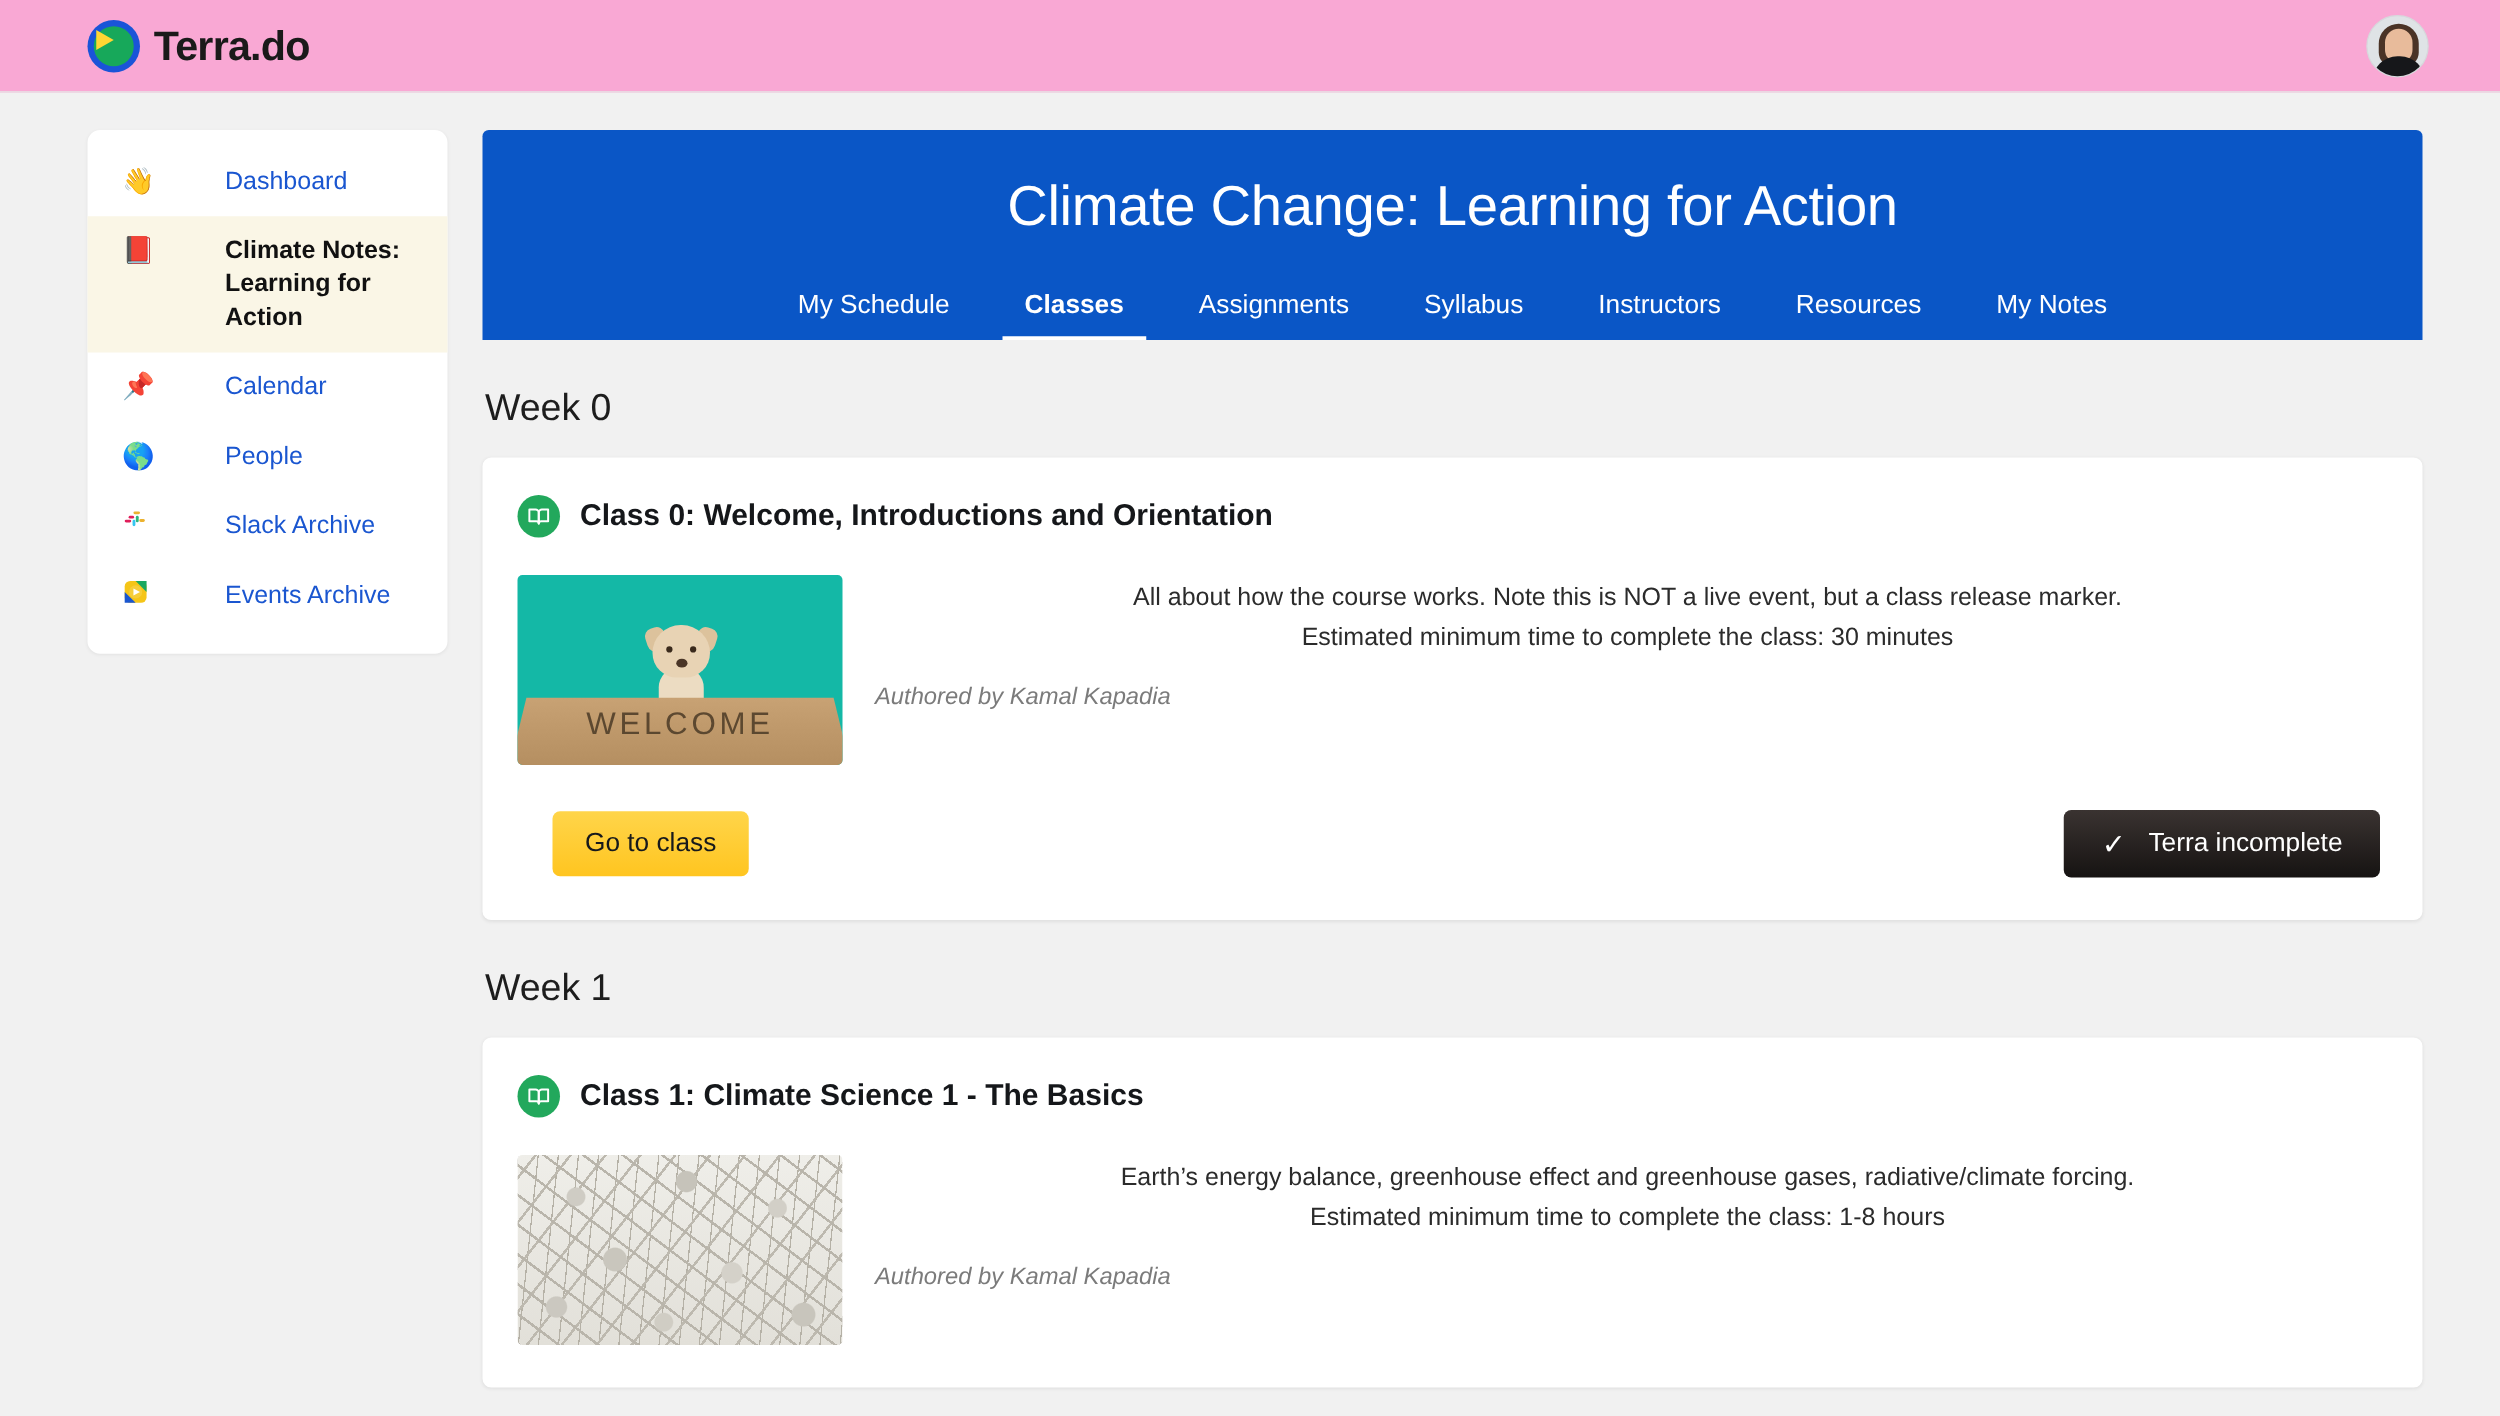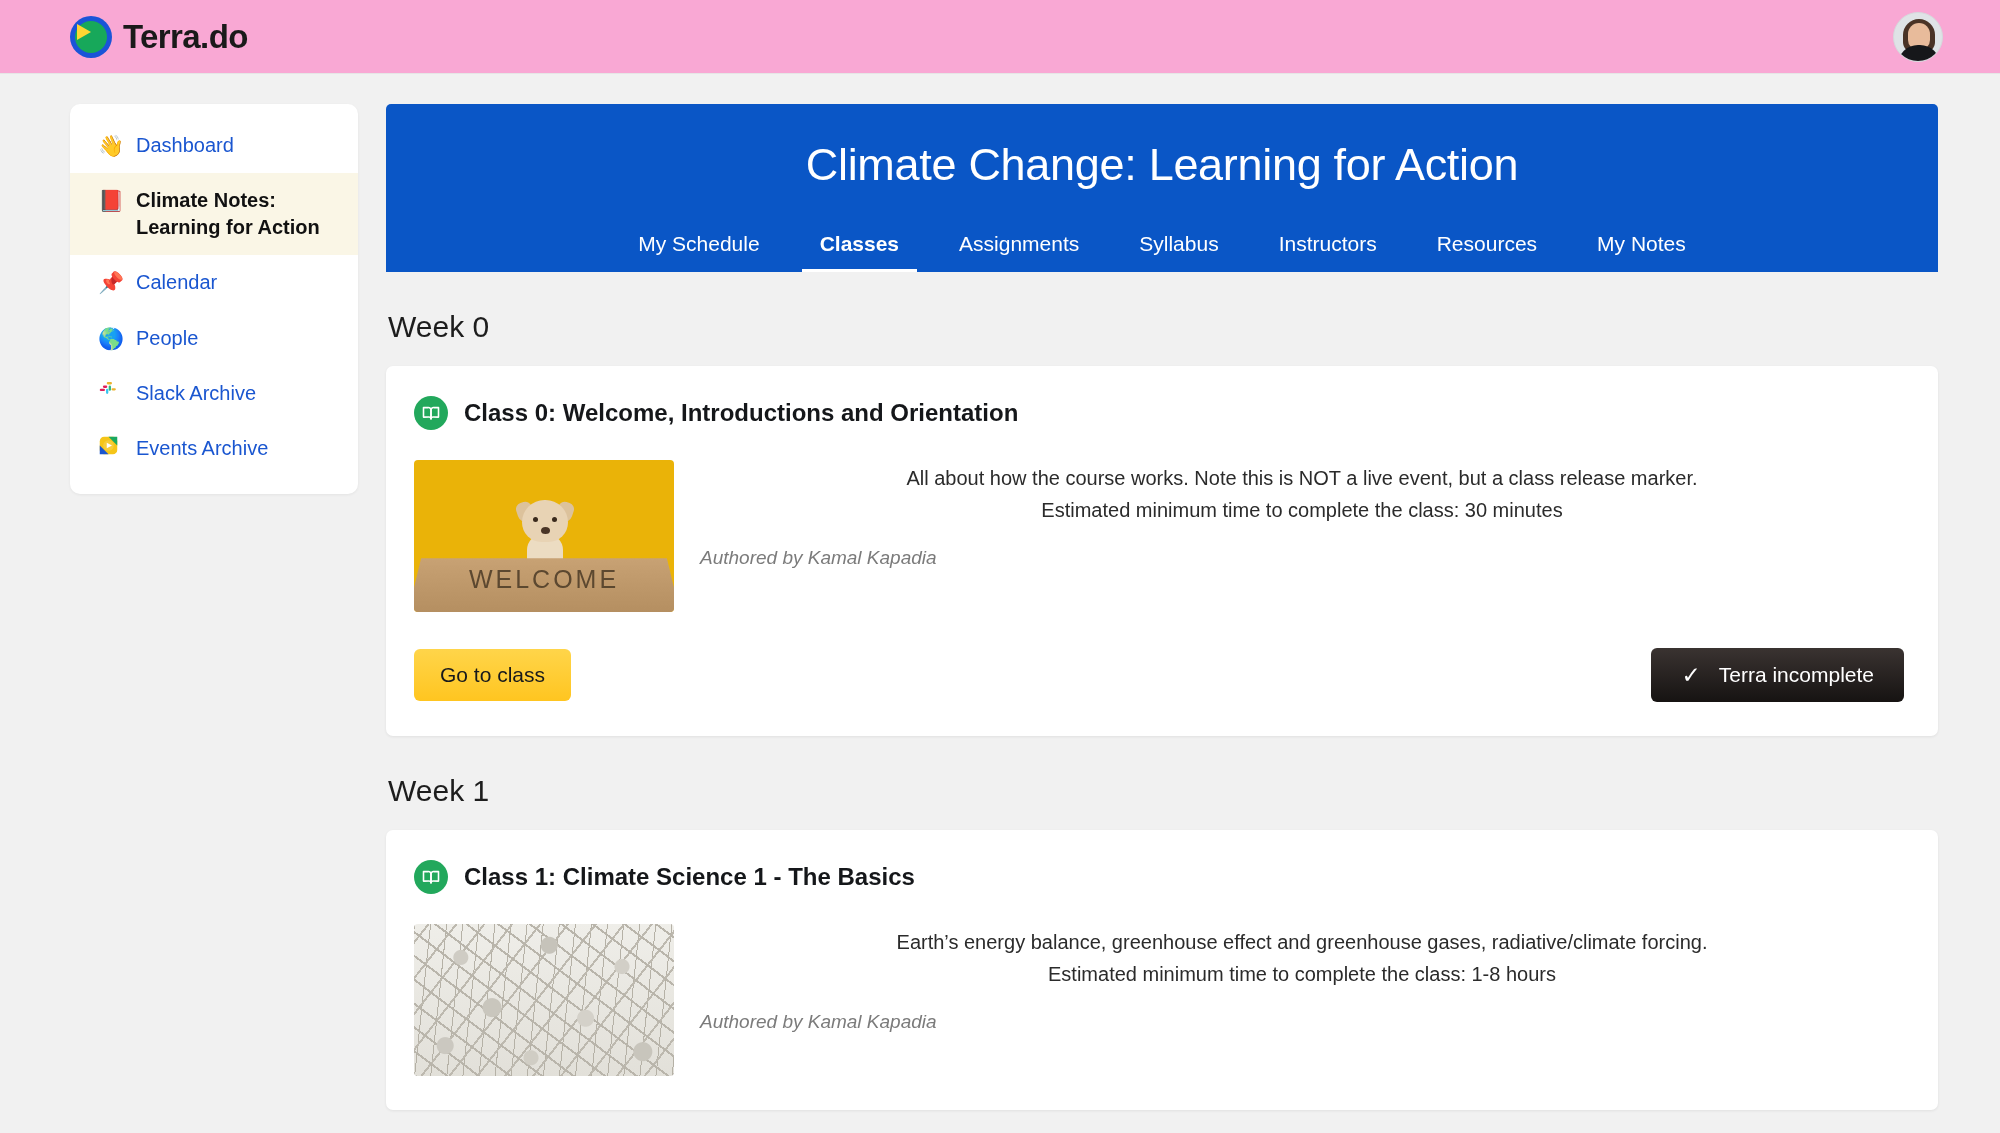--- a/index.html
+++ b/index.html
@@ -75,21 +75,21 @@
     display: flex; align-items: flex-start; gap: 14px;
     padding: 14px 24px 14px 28px;
     font-size: 20px; line-height: 1.35;
     color: #1a56d0; cursor: pointer;
     text-decoration: none;
   }
   .nav-item .emoji { font-size: 21px; line-height: 1.3; flex: none; width: 24px; }
   .nav-item.active {
     background: #faf6e6; color: #111111; font-weight: 700;
   }
-  .nav-label { white-space: pre-line; }
+  .nav-label { white-space: pre-line; margin-left: 44px; }
 
   
   .main { flex: 1; margin: 0 62px 0 28px; }
 
   .banner {
     background: #0a56c6;
     border-radius: 5px 5px 0 0;
     padding: 34px 0 0 0;
     text-align: center;
   }
@@ -132,21 +132,21 @@
   .card-title { font-size: 24px; font-weight: 700; color: #15171a; }
 
   .card-body { display: flex; gap: 26px; margin-top: 30px; }
 
   .thumb {
     width: 260px; height: 152px; flex: none;
     border-radius: 4px; overflow: hidden; position: relative;
     background: #ffffff;
   }
   
-  .thumb-welcome { background: #eab308; }
+  .thumb-welcome { background: #14b8a6; }
   .mat {
     position: absolute; left: -6px; right: -6px; bottom: 0; height: 62px;
     background: linear-gradient(#c8a274, #b58f61);
     transform: perspective(160px) rotateX(16deg);
     transform-origin: bottom center;
   }
   .mat-text {
     position: absolute; bottom: 18px; left: 0; right: 0;
     text-align: center; font-size: 25px; letter-spacing: 3px;
     color: #4b3a26; font-family: "Liberation Sans", sans-serif;
@@ -211,20 +211,21 @@
   .actions {
     display: flex; align-items: center; justify-content: space-between;
     margin-top: 36px;
   }
   .btn-go {
     background: linear-gradient(#ffd54a, #ffc520);
     color: #17191c; font-size: 21px; font-weight: 400;
     border: none; border-radius: 6px;
     padding: 14px 26px; cursor: pointer;
     font-family: "Liberation Sans", sans-serif;
+    margin-left: 28px;
   }
   .btn-mark {
     background: linear-gradient(#3a3331, #161312);
     color: #ffffff; font-size: 21px;
     border: none; border-radius: 6px;
     padding: 15px 30px; cursor: pointer;
     display: flex; align-items: center; gap: 18px;
     font-family: "Liberation Sans", sans-serif;
   }
   .check { font-size: 23px; line-height: 1; }

